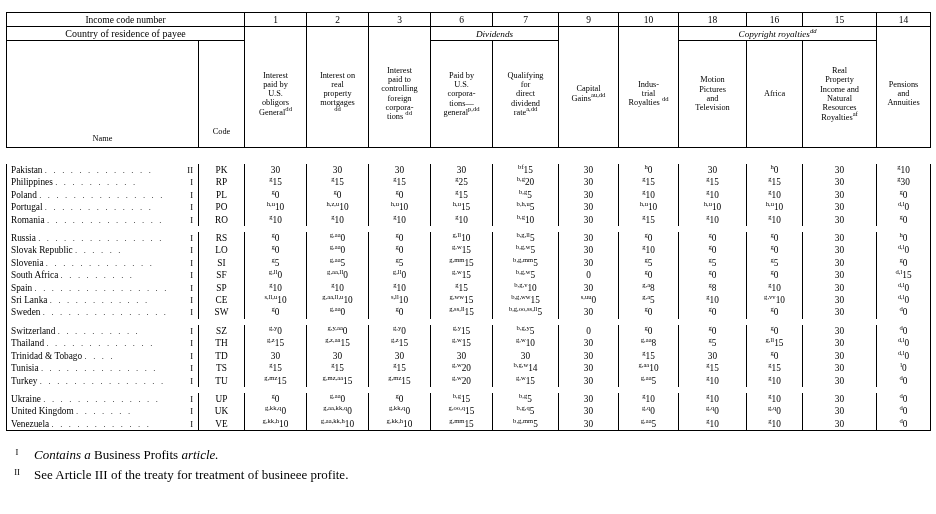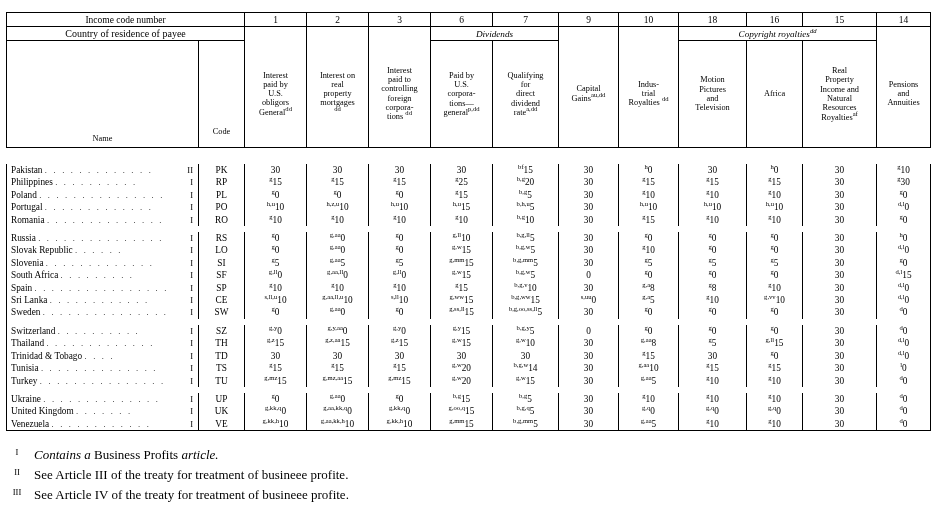--- a/index.html
+++ b/index.html
@@ -526,19 +526,15 @@
 
   <div class="footnotes">
     <div class="fn-row">
       <div class="fn-mark">I</div>
       <div class="fn-text"><i>Contains a </i>Business Profits<i> article.</i></div>
     </div>
     <div class="fn-row">
       <div class="fn-mark">II</div>
       <div class="fn-text">See Article III of the treaty for treatment of busineee profite.</div>
     </div>
-    <div class="fn-row">
-      <div class="fn-mark">III</div>
-      <div class="fn-text">See Article IV of the treaty for treatment of busineee profite.</div>
-    </div>
   </div>
 
 </div>
 
 </body></html>

